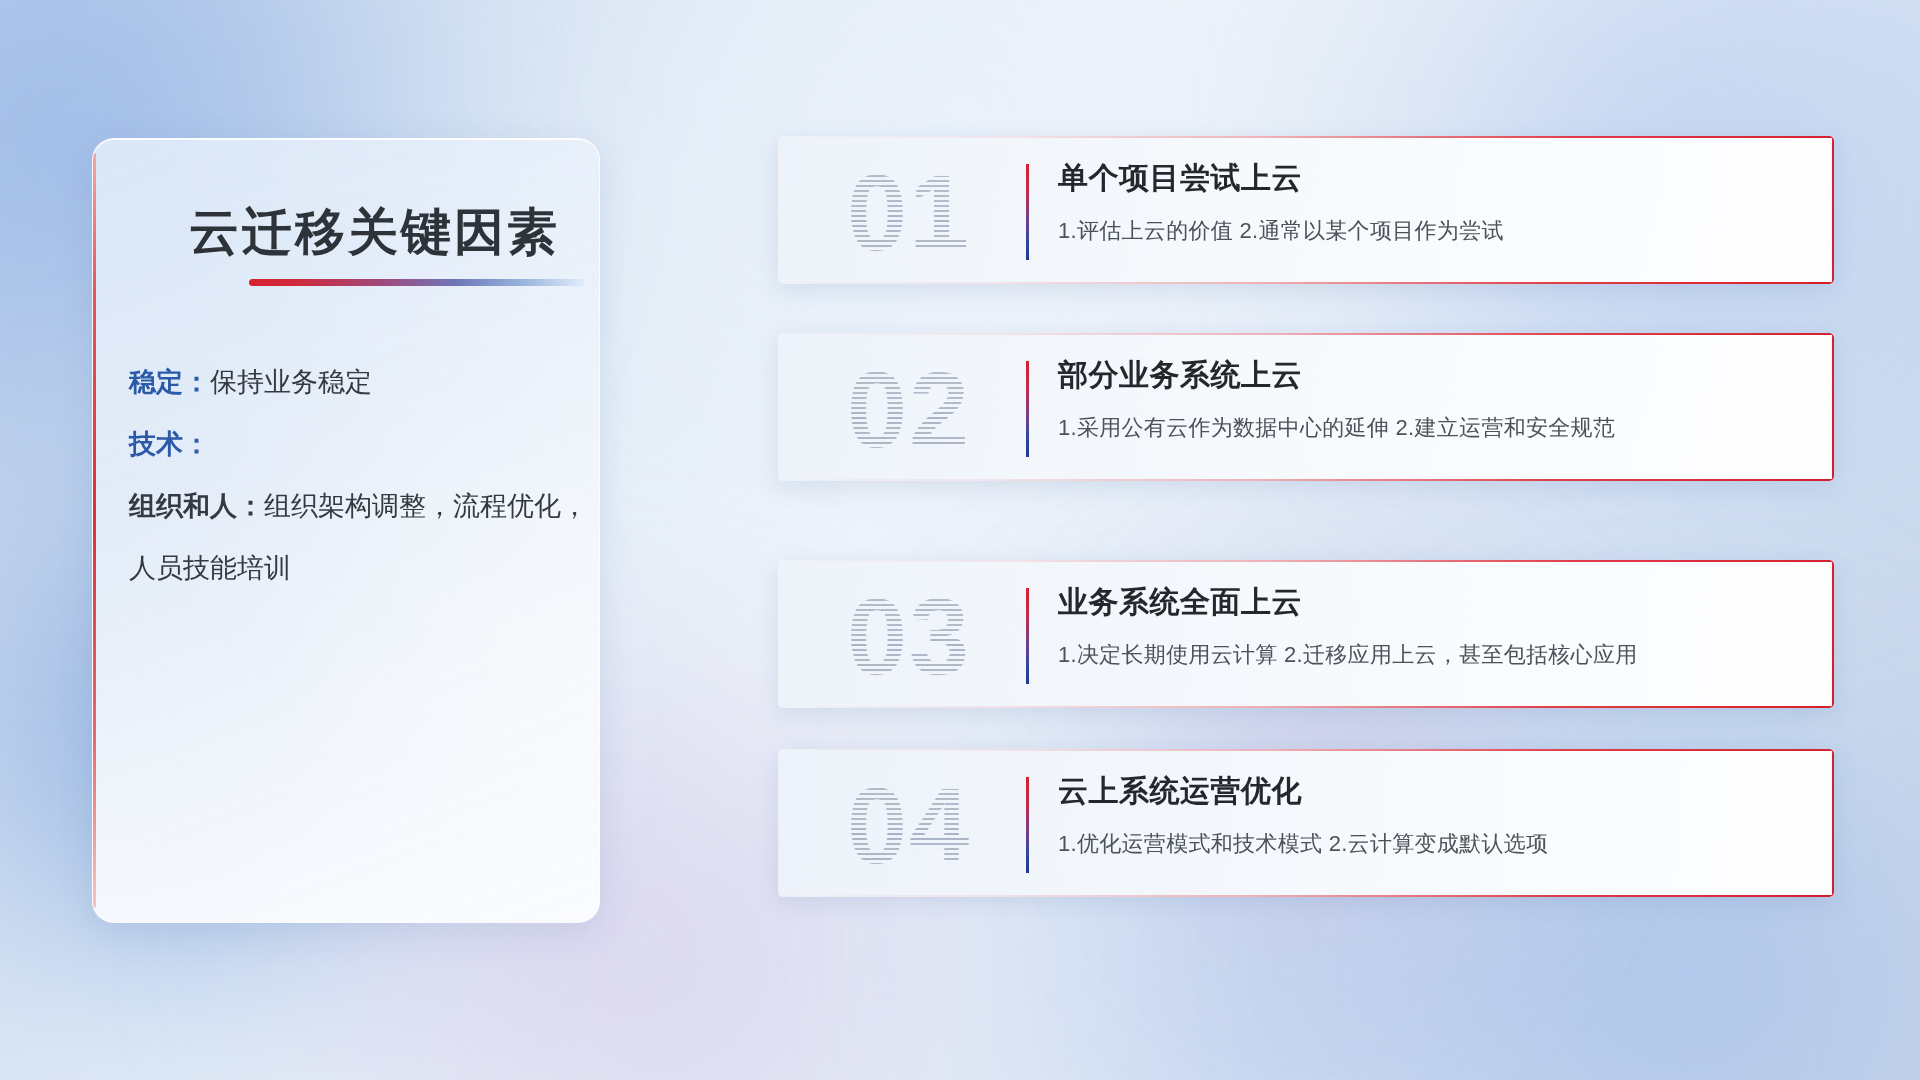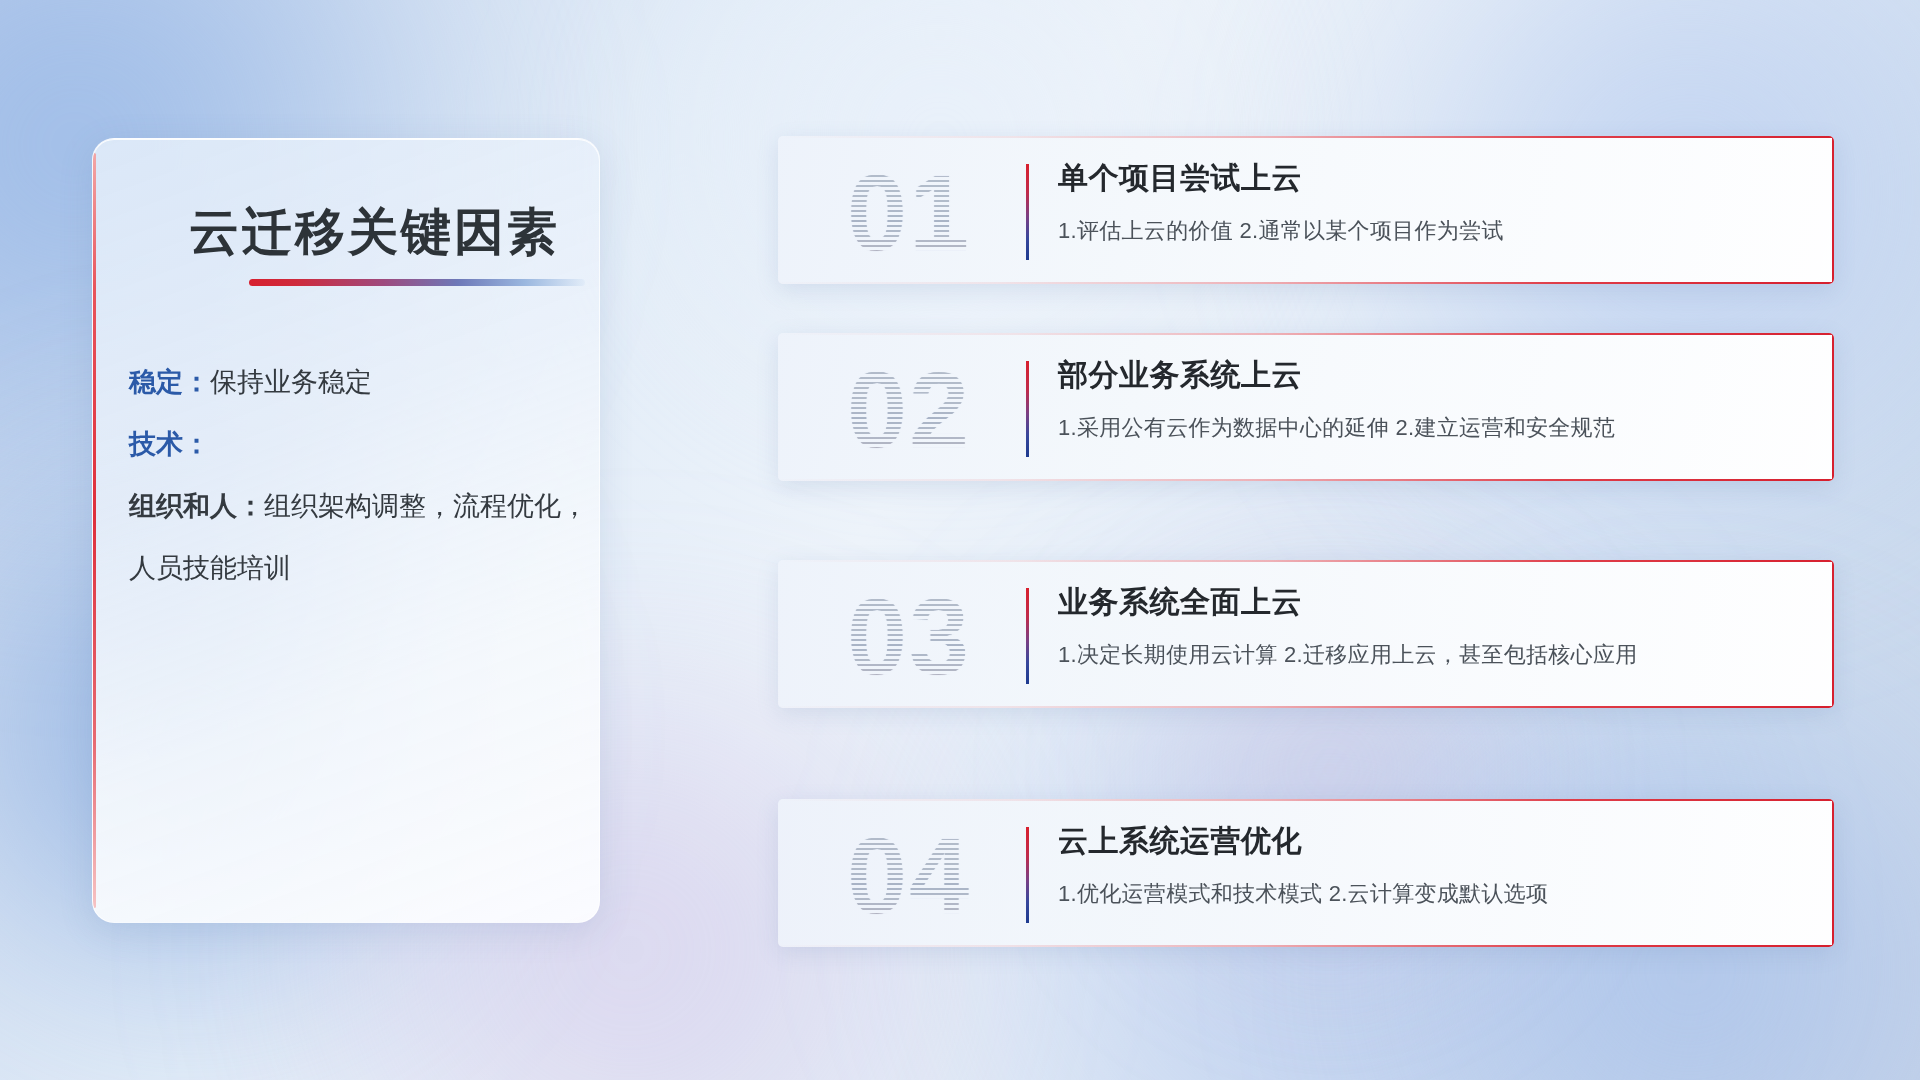--- a/index.html
+++ b/index.html
@@ -86,21 +86,21 @@
   }
   .card-edge{
     position:absolute; inset:0; border-radius:5px; pointer-events:none;
     border:2px solid transparent;
     border-image:linear-gradient(96deg, rgba(224,60,70,0) 0%, rgba(224,60,70,.10) 22%,
                  rgba(224,60,70,.38) 46%, rgba(219,35,48,.88) 74%, #d61f2e 100%) 1;
   }
   #card-1{ top:136px; }
   #card-2{ top:333px; }
   #card-3{ top:554px;margin-top:6px; }
-  #card-4{ top:799px; }
+  #card-4{ top:749px; }
 
   .card-num{
     position:absolute; left:42px; top:14px; width:178px; height:124px;
     font-size:108px; font-weight:700; letter-spacing:2px;
     color:#9aa4b4; opacity:.55;
     display:flex; align-items:center; justify-content:center;
     -webkit-mask-image:repeating-linear-gradient(180deg, #000 0px, #000 2px, transparent 2px, transparent 5px);
             mask-image:repeating-linear-gradient(180deg, #000 0px, #000 2px, transparent 2px, transparent 5px);
     -webkit-mask-size:100% 100%;
     text-shadow:0 0 1px rgba(160,175,200,.6);

